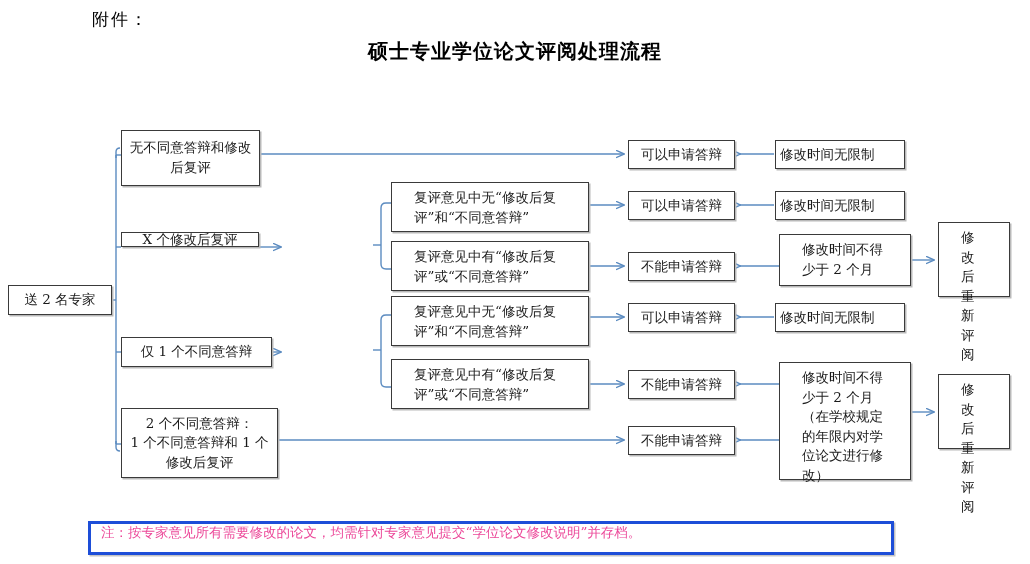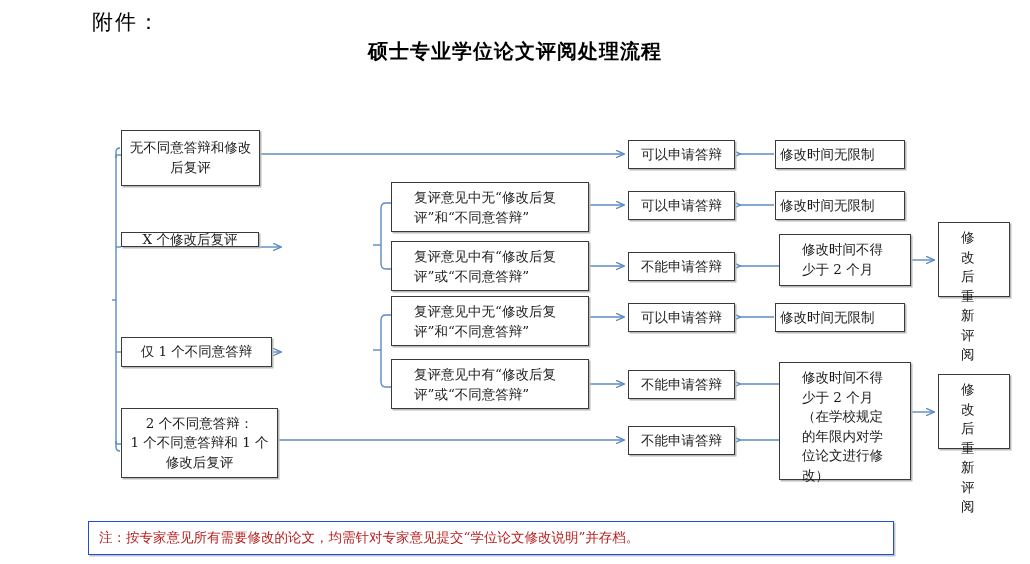--- a/index.html
+++ b/index.html
@@ -16,21 +16,21 @@
     height: 564px;
     background: #ffffff;
     overflow: hidden;
   }
 
   
   .attach-label {
     position: absolute;
     left: 92px;
     top: 8px;
-    font-size: 21px;
+    font-size: 17px;
     letter-spacing: 2px;
     color: #000;
     white-space: nowrap;
   }
   .doc-title {
     position: absolute;
     left: 0;
     top: 38px;
     width: 1030px;
     text-align: center;
@@ -68,26 +68,26 @@
     align-items: flex-start;
     padding: 5px 22px;
   }
   .box .txt { display: block; width: 100%; }
 
   
   .note-box {
     position: absolute;
     box-sizing: border-box;
     background: #ffffff;
-    border: 1px solid #1d4ed8;
+    border: 3px solid #1d4ed8;
     box-shadow: 1.5px 1.5px 0 0 #c4c4c4;
     display: flex;
-    align-items: center;
+    align-items: flex-start;
     font-size: 13.5px;
-    color: #b91c1c;
+    color: #ec4899;
     padding-left: 10px;
   }
 
   
   svg.wires {
     position: absolute;
     left: 0;
     top: 0;
     width: 1030px;
     height: 564px;
@@ -164,20 +164,23 @@
 
     <line x1="779" y1="384" x2="740" y2="384" marker-end="url(#arrL)"></line>
 
     <line x1="779" y1="440" x2="740" y2="440" marker-end="url(#arrL)"></line>
 
     <line x1="911" y1="260" x2="934" y2="260" marker-end="url(#arrR)"></line>
 
     <line x1="911" y1="412" x2="934" y2="412" marker-end="url(#arrR)"></line>
   </svg>
 
+  <div class="box" style="left:8px;  top:285px; width:104px; height:30px;">
+    <span class="txt">送 2 名专家</span>
+  </div>
 
   <div class="box" style="left:121px; top:130px; width:139px; height:56px;">
     <span class="txt">无不同意答辩和修改后复评</span>
   </div>
 
   <div class="box" style="left:121px; top:232px; width:138px; height:15px;">
     <span class="txt">X 个修改后复评</span>
   </div>
 
   <div class="box" style="left:121px; top:337px; width:151px; height:30px;">

